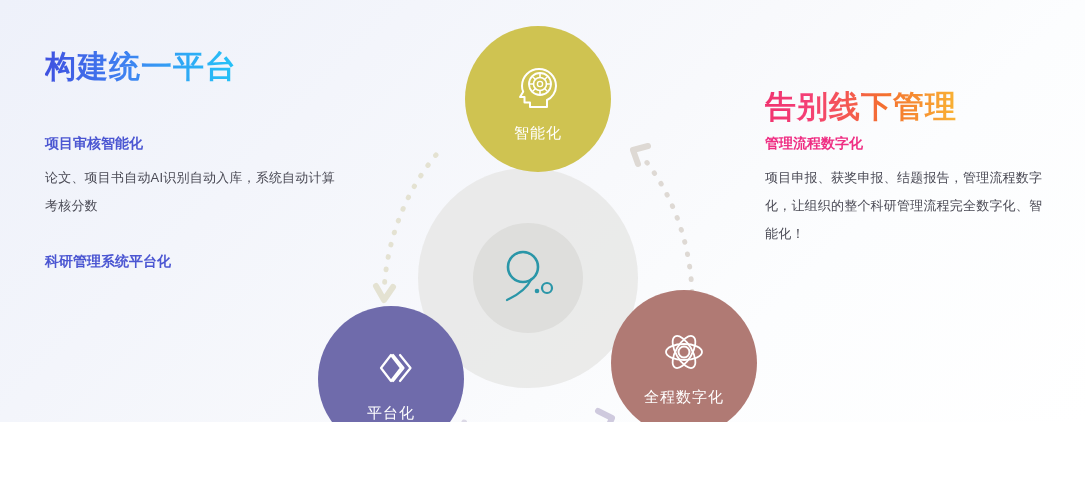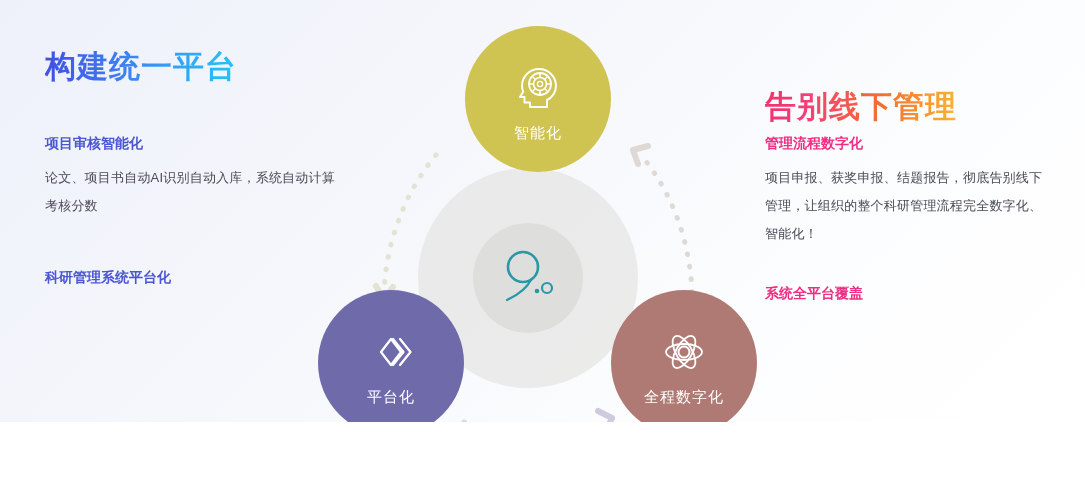--- a/index.html
+++ b/index.html
@@ -73,21 +73,21 @@
   .body {
     margin: 0;
     font-size: 13px;
     line-height: 28px;
     color: #4a4a55;
     letter-spacing: 0.2px;
   }
 
   
   .lb1 { top: 136px; }
-  .lb2 { top: 270px; }
+  .lb2 { top: 254px; }
   
   .rb1 { top: 136px; }
   .rb2 { top: 286px; }
 
   
   #diagram {
     position: absolute;
     left: 318px;
     top: 18px;
     width: 440px;
@@ -128,21 +128,21 @@
     height: 146px;
     border-radius: 50%;
     display: flex;
     flex-direction: column;
     align-items: center;
     justify-content: center;
     box-sizing: border-box;
     padding-top: 4px;
   }
   .node-top    { left: 147px; top: 8px;   background: #cfc351; justify-content: center; }
-  .node-left   { left: 0px;   top: 272px; background: #6f6bab; }
+  .node-left   { left: 0px;   top: 288px; background: #6f6bab; }
   .node-right  { left: 293px; top: 272px; background: #b07a74; }
 
   .node-icon {
     width: 50px;
     height: 50px;
     margin-bottom: 12px;
   }
   .node-label {
     color: #ffffff;
     font-size: 15px;
@@ -177,25 +177,24 @@
       <p class="sub sub-left">科研管理系统平台化</p>
     </div>
   </div>
 
   <div class="col col-right">
 
     <h1 class="col-title title-right">告别线下管理</h1>
 
     <div class="block rb1">
       <p class="sub sub-right">管理流程数字化</p>
-      <p class="body">项目申报、获奖申报、结题报告，彻底告别线下管理，让组织的整个科研管理流程完全数字化、智能化！</p>
+      <p class="body">项目申报、获奖申报、结题报告，管理流程数字化，让组织的整个科研管理流程完全数字化、智能化！</p>
     </div>
 
     <div class="block rb2">
-      <p class="sub sub-right">系统全平台覆盖</p>
     </div>
   </div>
 
   <div id="diagram">
 
     <div class="ring-outer"></div>
     <div class="ring-inner"></div>
 
     <svg class="arcs" viewBox="0 0 440 445">
 

